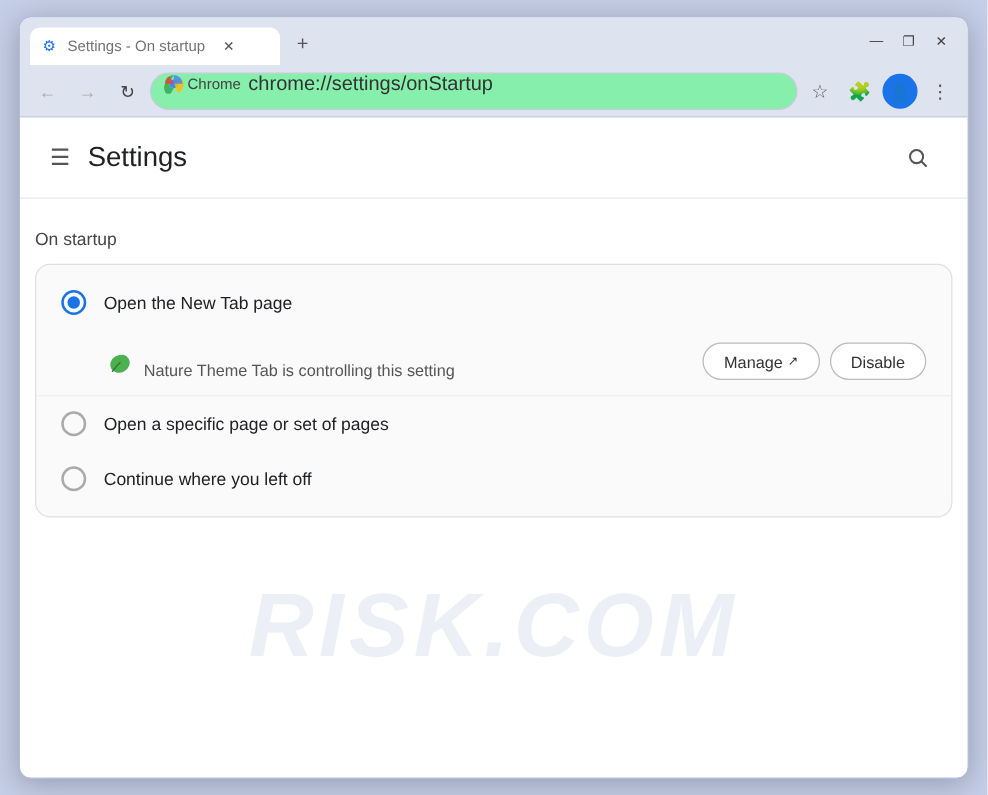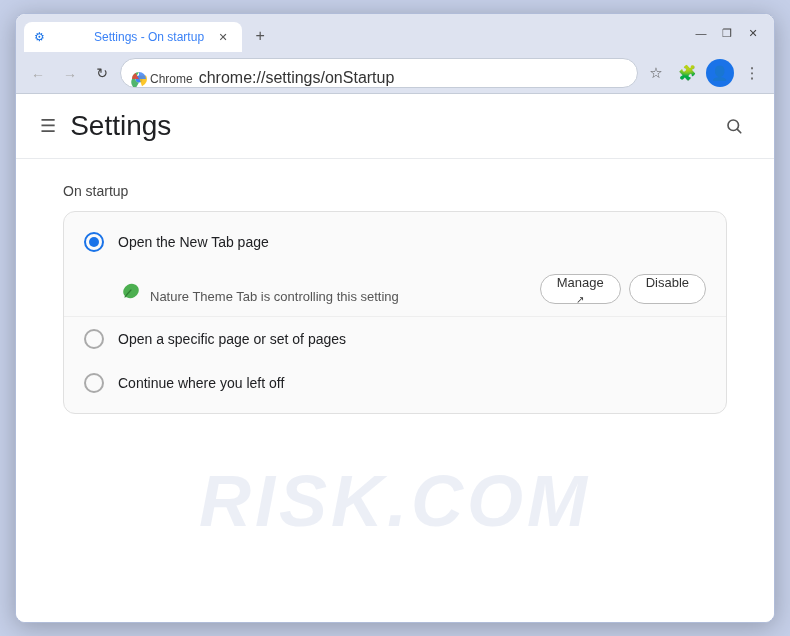--- a/index.html
+++ b/index.html
@@ -50,23 +50,22 @@
 
     .tab-favicon {
       width: 14px;
       height: 14px;
       color: #1a73e8;
       font-size: 12px;
     }
 
     .tab-title {
       font-size: 12px;
-      color: #3b82f6;
+      color: #737373;
       white-space: nowrap;
-      margin-left: 40px;
     }
 
     .tab-close {
       width: 18px;
       height: 18px;
       border-radius: 50%;
       display: flex;
       align-items: center;
       justify-content: center;
       cursor: pointer;
@@ -131,24 +130,24 @@
       justify-content: center;
       cursor: pointer;
       font-size: 14px;
       color: #444;
     }
     .nav-btn.disabled { color: #aaa; cursor: default; }
 
     .address-bar {
       flex: 1;
       height: 30px;
-      background: #ffffff;
+      background: #86efac;
       border-radius: 20px;
       display: flex;
-      align-items: flex-end;
+      align-items: flex-start;
       padding: 0 10px;
       gap: 6px;
       border: 1px solid #c5ccd8;
     }
 
     .chrome-logo {
       display: flex;
       align-items: center;
       gap: 3px;
       font-size: 12px;
@@ -213,40 +212,40 @@
       gap: 14px;
     }
 
     .hamburger-icon {
       font-size: 18px;
       color: #555;
       cursor: pointer;
     }
 
     .settings-title {
-      font-size: 28px;
+      font-size: 22px;
       font-weight: 400;
       color: #202124;
     }
 
     .search-icon-btn {
       width: 32px;
       height: 32px;
       border-radius: 50%;
       display: flex;
       align-items: center;
       justify-content: center;
       cursor: pointer;
       color: #555;
       font-size: 18px;
     }
 
     
     .settings-body {
-      padding: 24px 47px;
+      padding: 24px 12px;
     }
 
     .section-title {
       font-size: 14px;
       color: #444;
       margin-bottom: 12px;
     }
 
     
     .options-card {
@@ -322,21 +321,20 @@
       padding: 0 16px;
       border-radius: 20px;
       border: 1px solid #bbb;
       background: #fff;
       font-size: 13px;
       color: #333;
       cursor: pointer;
       display: flex;
       align-items: center;
       gap: 4px;
-      flex-direction: column;
     }
 
     .ext-icon {
       font-size: 10px;
     }
 
     
     .watermark {
       position: absolute;
       bottom: 80px;

